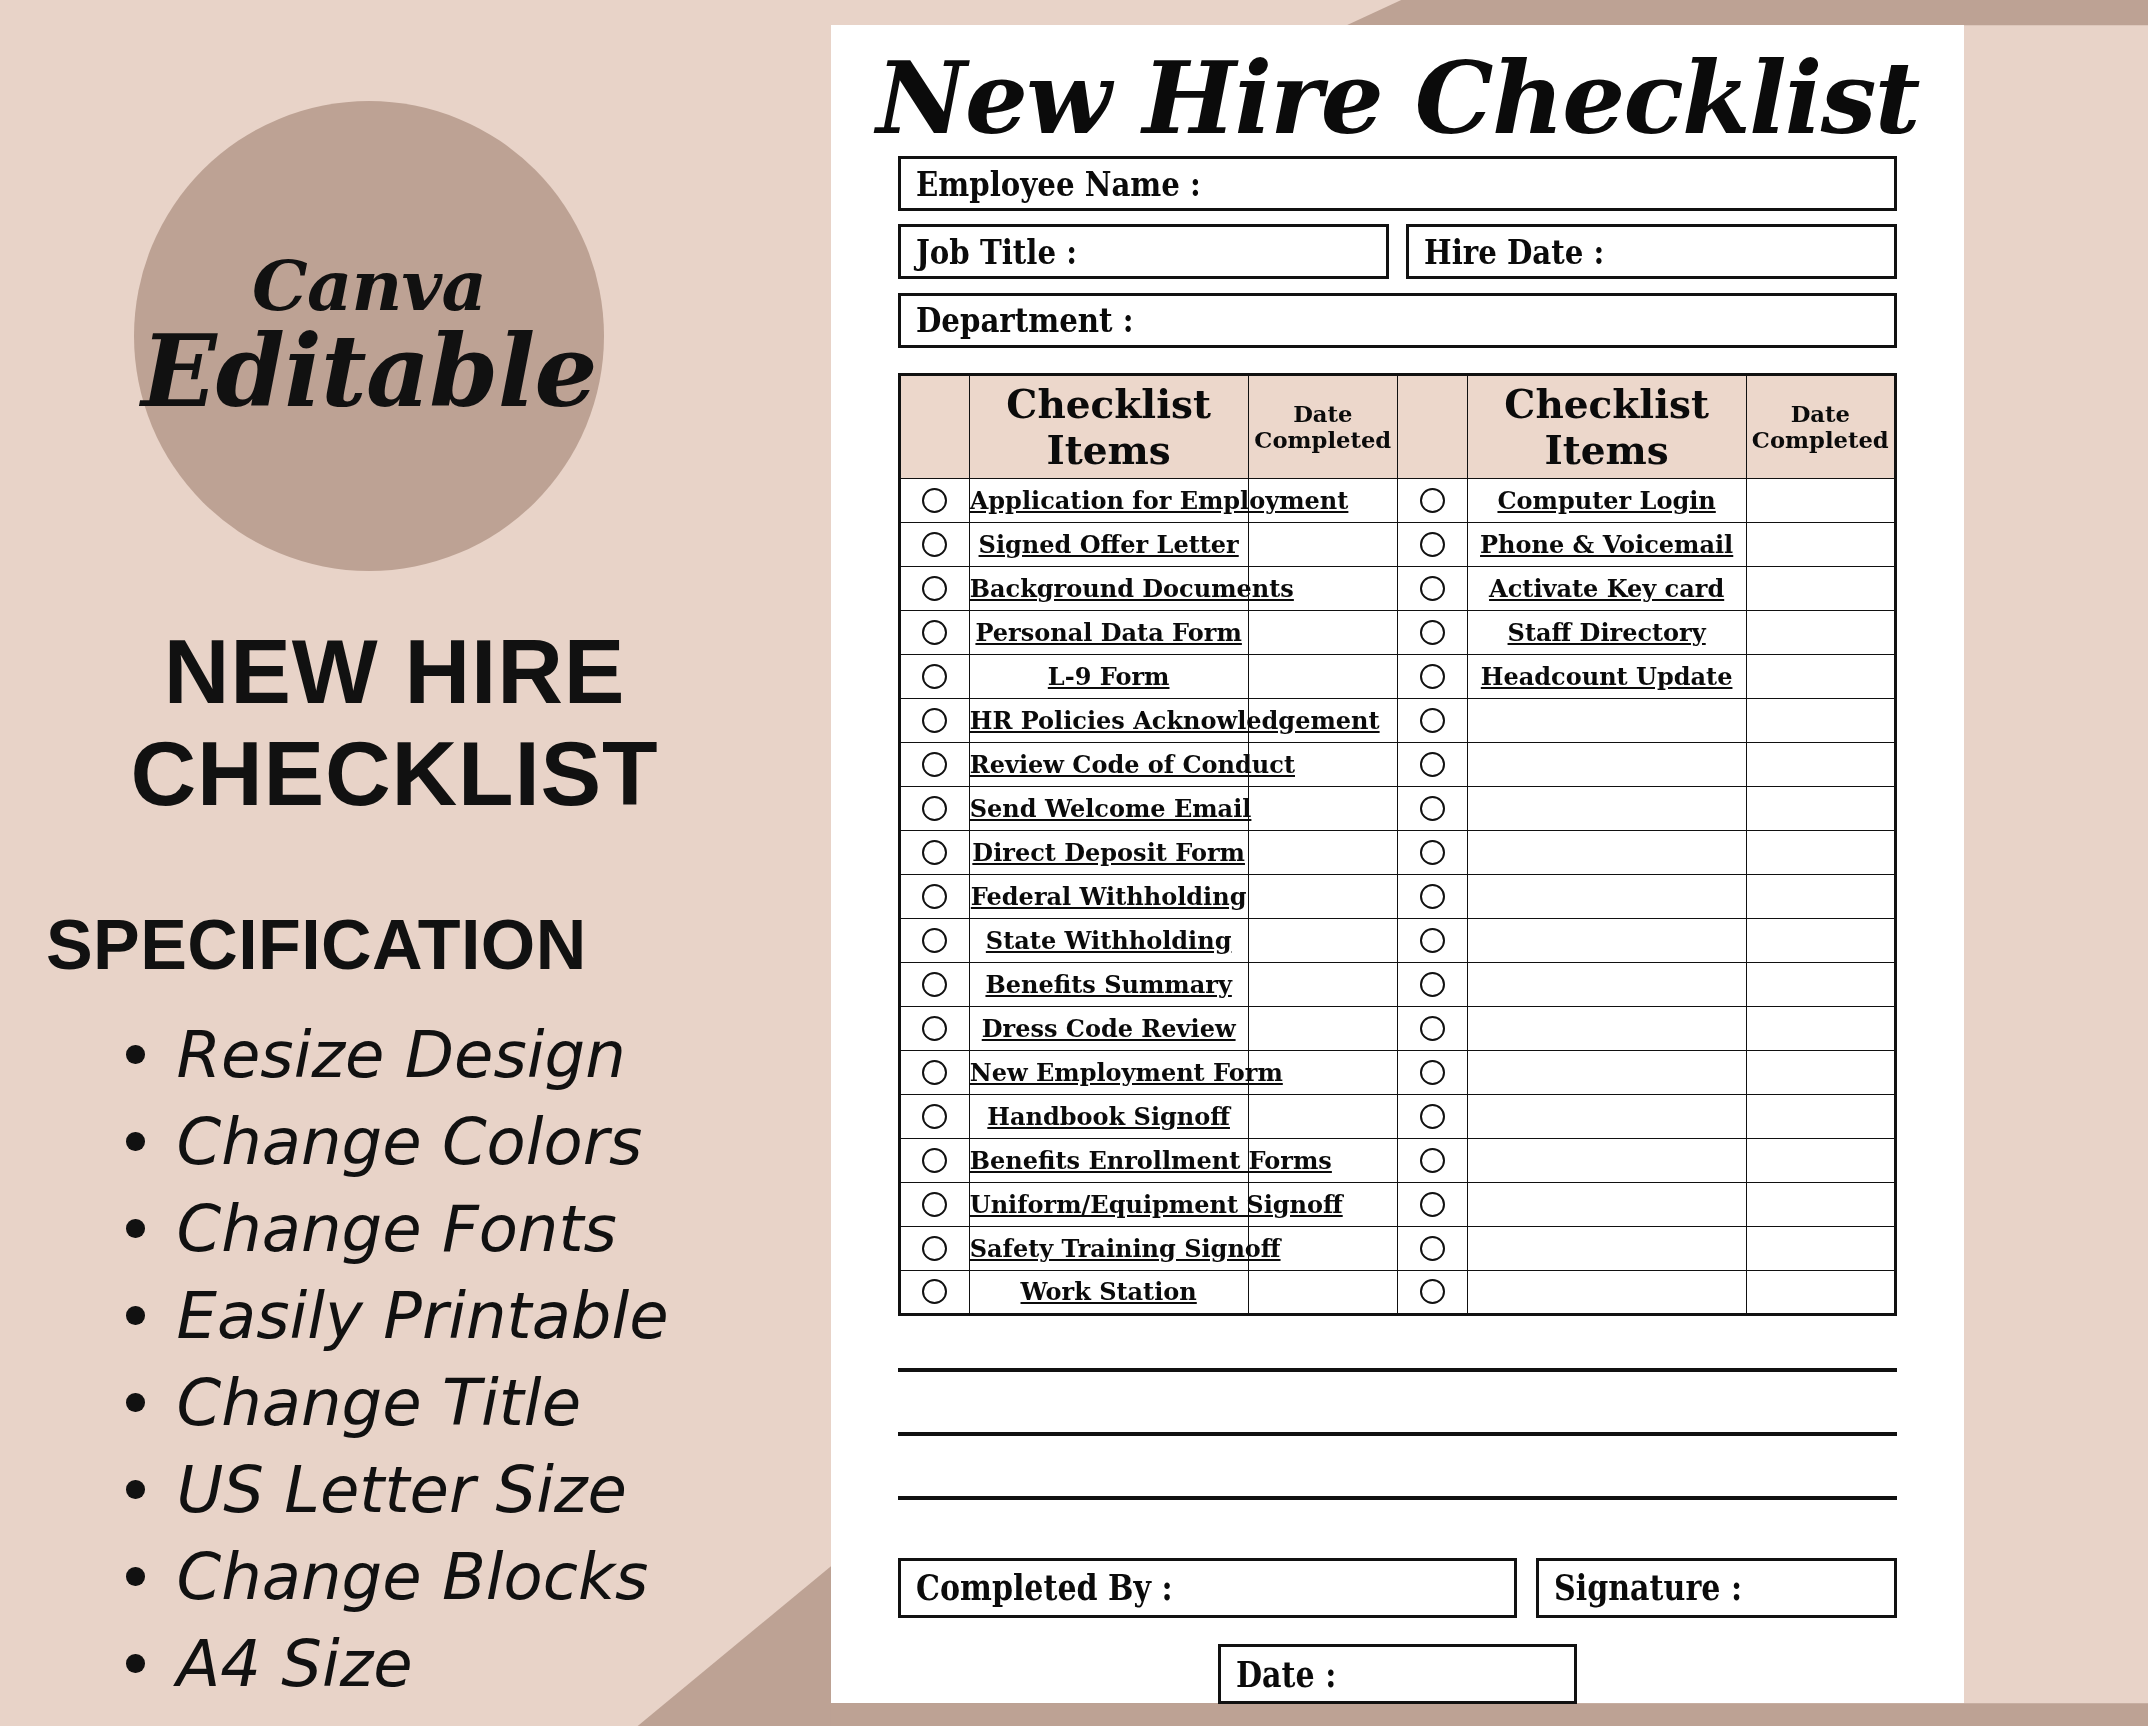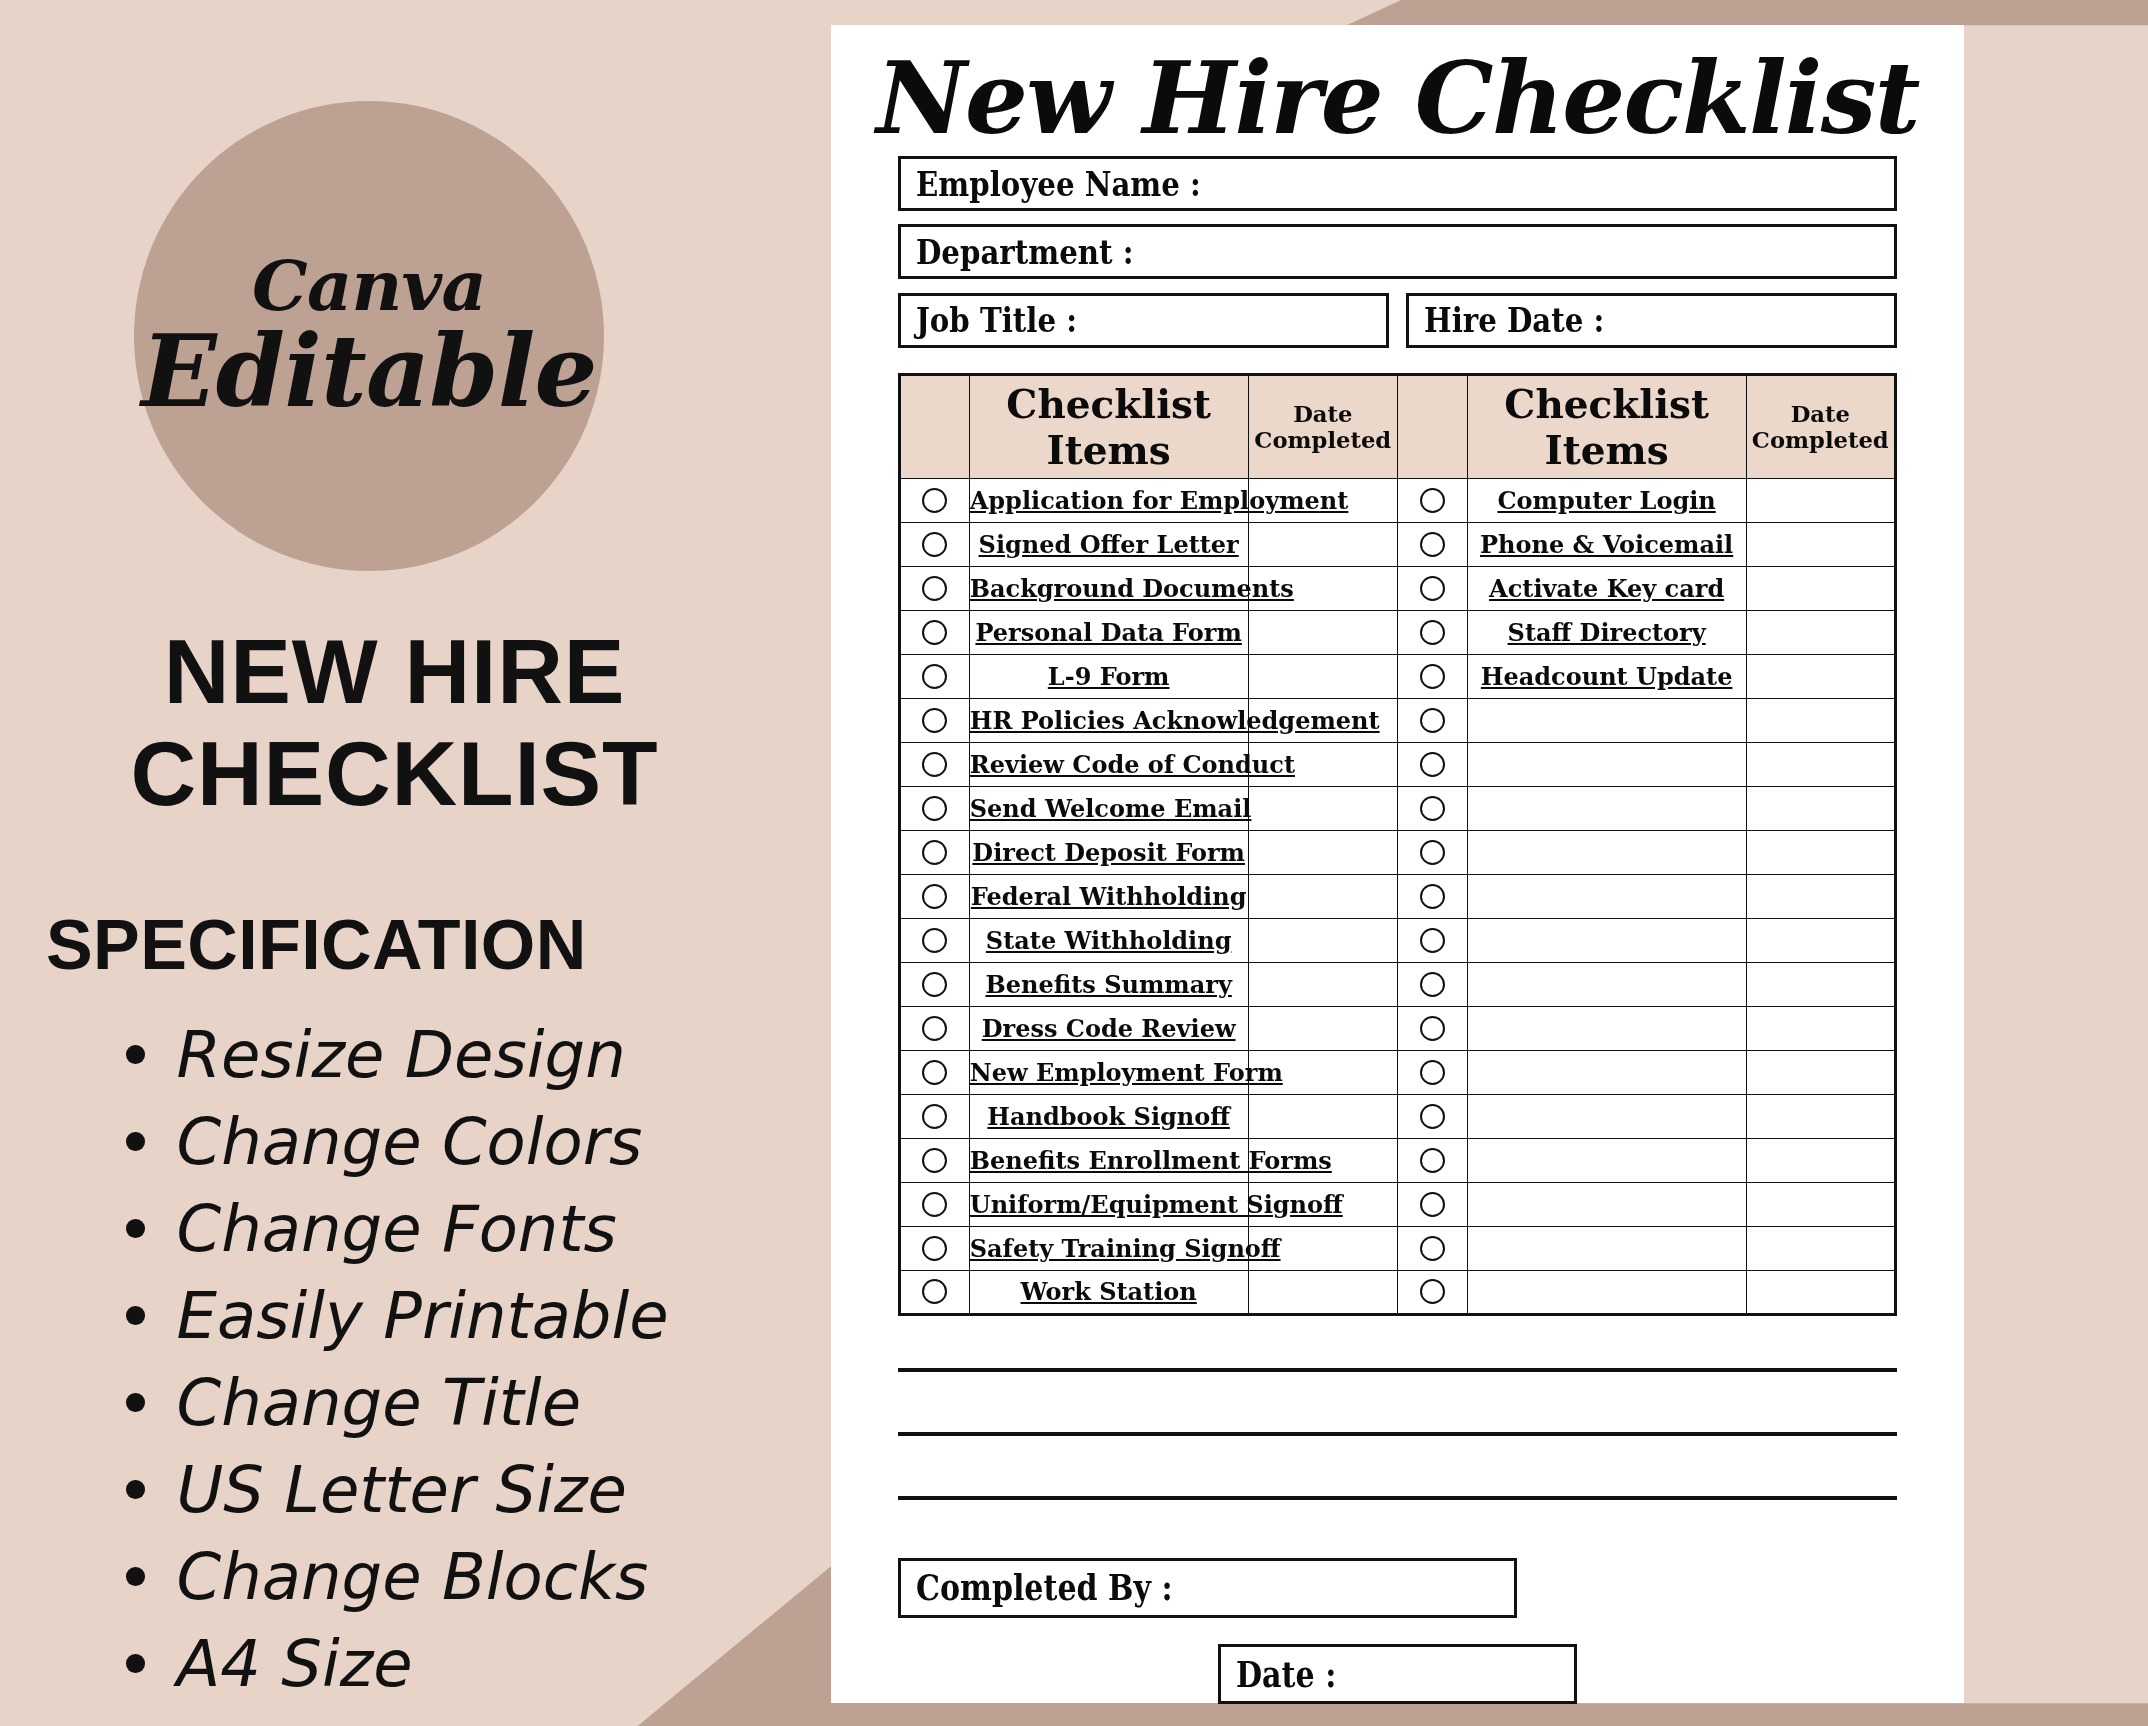--- a/index.html
+++ b/index.html
@@ -260,31 +260,31 @@
 
   <div id="doc-title">New Hire Checklist</div>
 
   <div class="field-row">
     <div class="field-box w-full">
       <span class="flabel">Employee Name :</span>
     </div>
   </div>
 
   <div class="field-row">
-    <div class="field-box w-full">
-      <span class="flabel">Department :</span>
-    </div>
-  </div>
-
-  <div class="field-row">
     <div class="field-box w-half">
       <span class="flabel">Job Title :</span>
     </div>
     <div class="field-box w-half">
       <span class="flabel">Hire Date :</span>
+    </div>
+  </div>
+
+  <div class="field-row">
+    <div class="field-box w-full">
+      <span class="flabel">Department :</span>
     </div>
   </div>
 
   <table id="checklist-table">
     <colgroup>
       <col class="c-chk">
         <col class="c-item">
         <col class="c-date">
       <col class="c-chk">
         <col class="c-item">
@@ -542,20 +542,23 @@
     <div class="note-line first"></div>
     <div class="note-line"></div>
     <div class="note-line"></div>
   </div>
 
   <div id="footer-fields">
     <div id="footer-row-1">
       <div class="footer-box fb-completed">
         <span class="flabel">Completed By :</span>
       </div>
+      <div class="footer-box fb-signature">
+        <span class="flabel">Signature :</span>
+      </div>
     </div>
     <div id="footer-row-2">
       <div class="footer-box fb-date">
         <span class="flabel">Date :</span>
       </div>
     </div>
   </div>
 
 </section>
 

